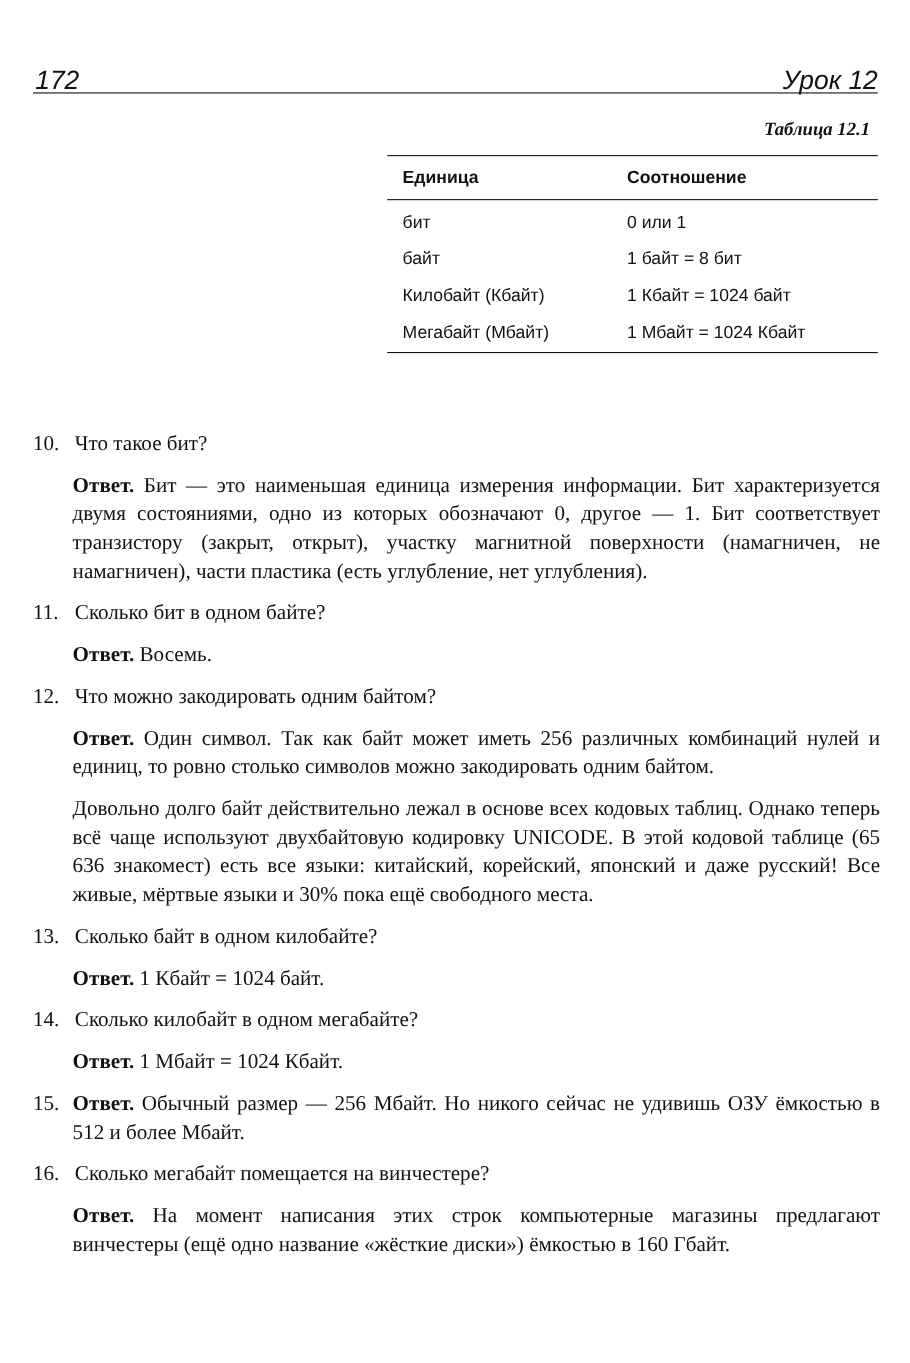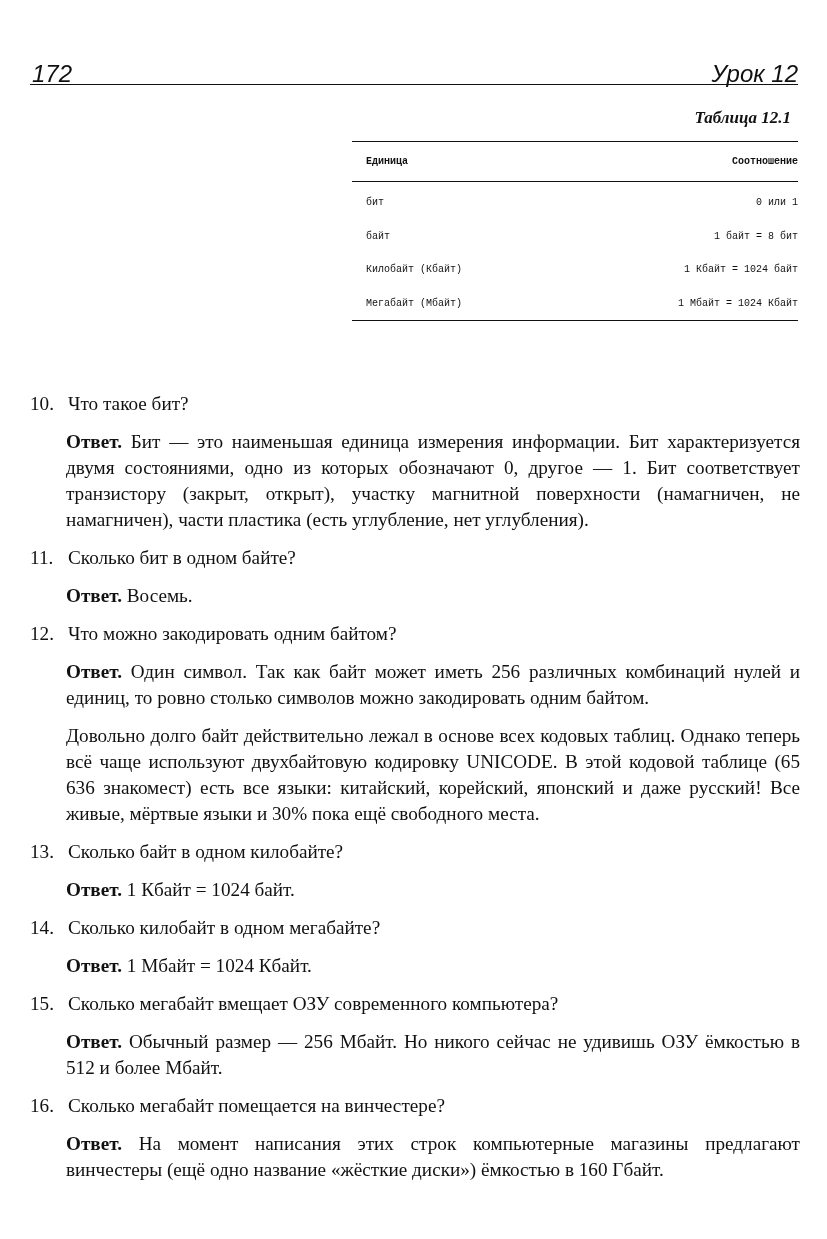--- a/index.html
+++ b/index.html
@@ -17,29 +17,29 @@
     .running-head .pg { position: absolute; left: 2px; top: 2px; }
     .running-head .ch { position: absolute; right: 0; top: 2px; }
     .table-caption {
       position: absolute; right: 36px; top: 108px;
       font-family: Liberation Serif, serif; font-style: italic; font-weight: bold;
       font-size: 17px;
     }
     .units-table {
       position: absolute; left: 352px; top: 141px; width: 446px;
       border-collapse: collapse;
-      font-family: Liberation Mono, monospace; font-size: 10px;
+      font-family: Liberation Sans, sans-serif; font-size: 16px;
       border-top: 1.5px solid #111; border-bottom: 1.5px solid #111;
     }
     .units-table th {
       text-align: left; font-weight: bold; height: 39px; padding: 0 0 0 14px;
       border-bottom: 1.2px solid #111;
     }
     .units-table td { height: 33.5px; padding: 0 0 0 14px; }
-    .units-table th:nth-child(2), .units-table td:nth-child(2) { padding-left: 0; text-align: right; }
+    .units-table th:nth-child(2), .units-table td:nth-child(2) { padding-left: 0; }
     .units-table tr:first-child + tr td { padding-top: 4px; }
     .units-table col.c1 { width: 218px; }
 
     .qa { position: absolute; left: 30px; width: 770px; font-size: 19.2px; line-height: 26px; }
     .q { position: relative; padding-left: 38px; }
     .q .num { position: absolute; left: 0; top: 0; }
     .a, .p { margin-left: 36px; text-align: justify; margin-top: 12px; }
     .a b { font-weight: bold; }
     .block { margin-bottom: 12px; }
   </style>
@@ -136,21 +136,20 @@
     </div>
     <div class="a">
       <b>Ответ.</b>
       <span>1 Мбайт = 1024 Кбайт.</span>
     </div>
   </div>
 
   <div class="block">
     <div class="q">
       <span class="num">15.</span>
-      <span>Сколько мегабайт вмещает ОЗУ современного компьютера?</span>
     </div>
     <div class="a">
       <b>Ответ.</b>
       <span>Обычный размер — 256 Мбайт. Но никого сейчас не удивишь ОЗУ ёмкостью в 512 и более Мбайт.</span>
     </div>
   </div>
 
   <div class="block">
     <div class="q">
       <span class="num">16.</span>

